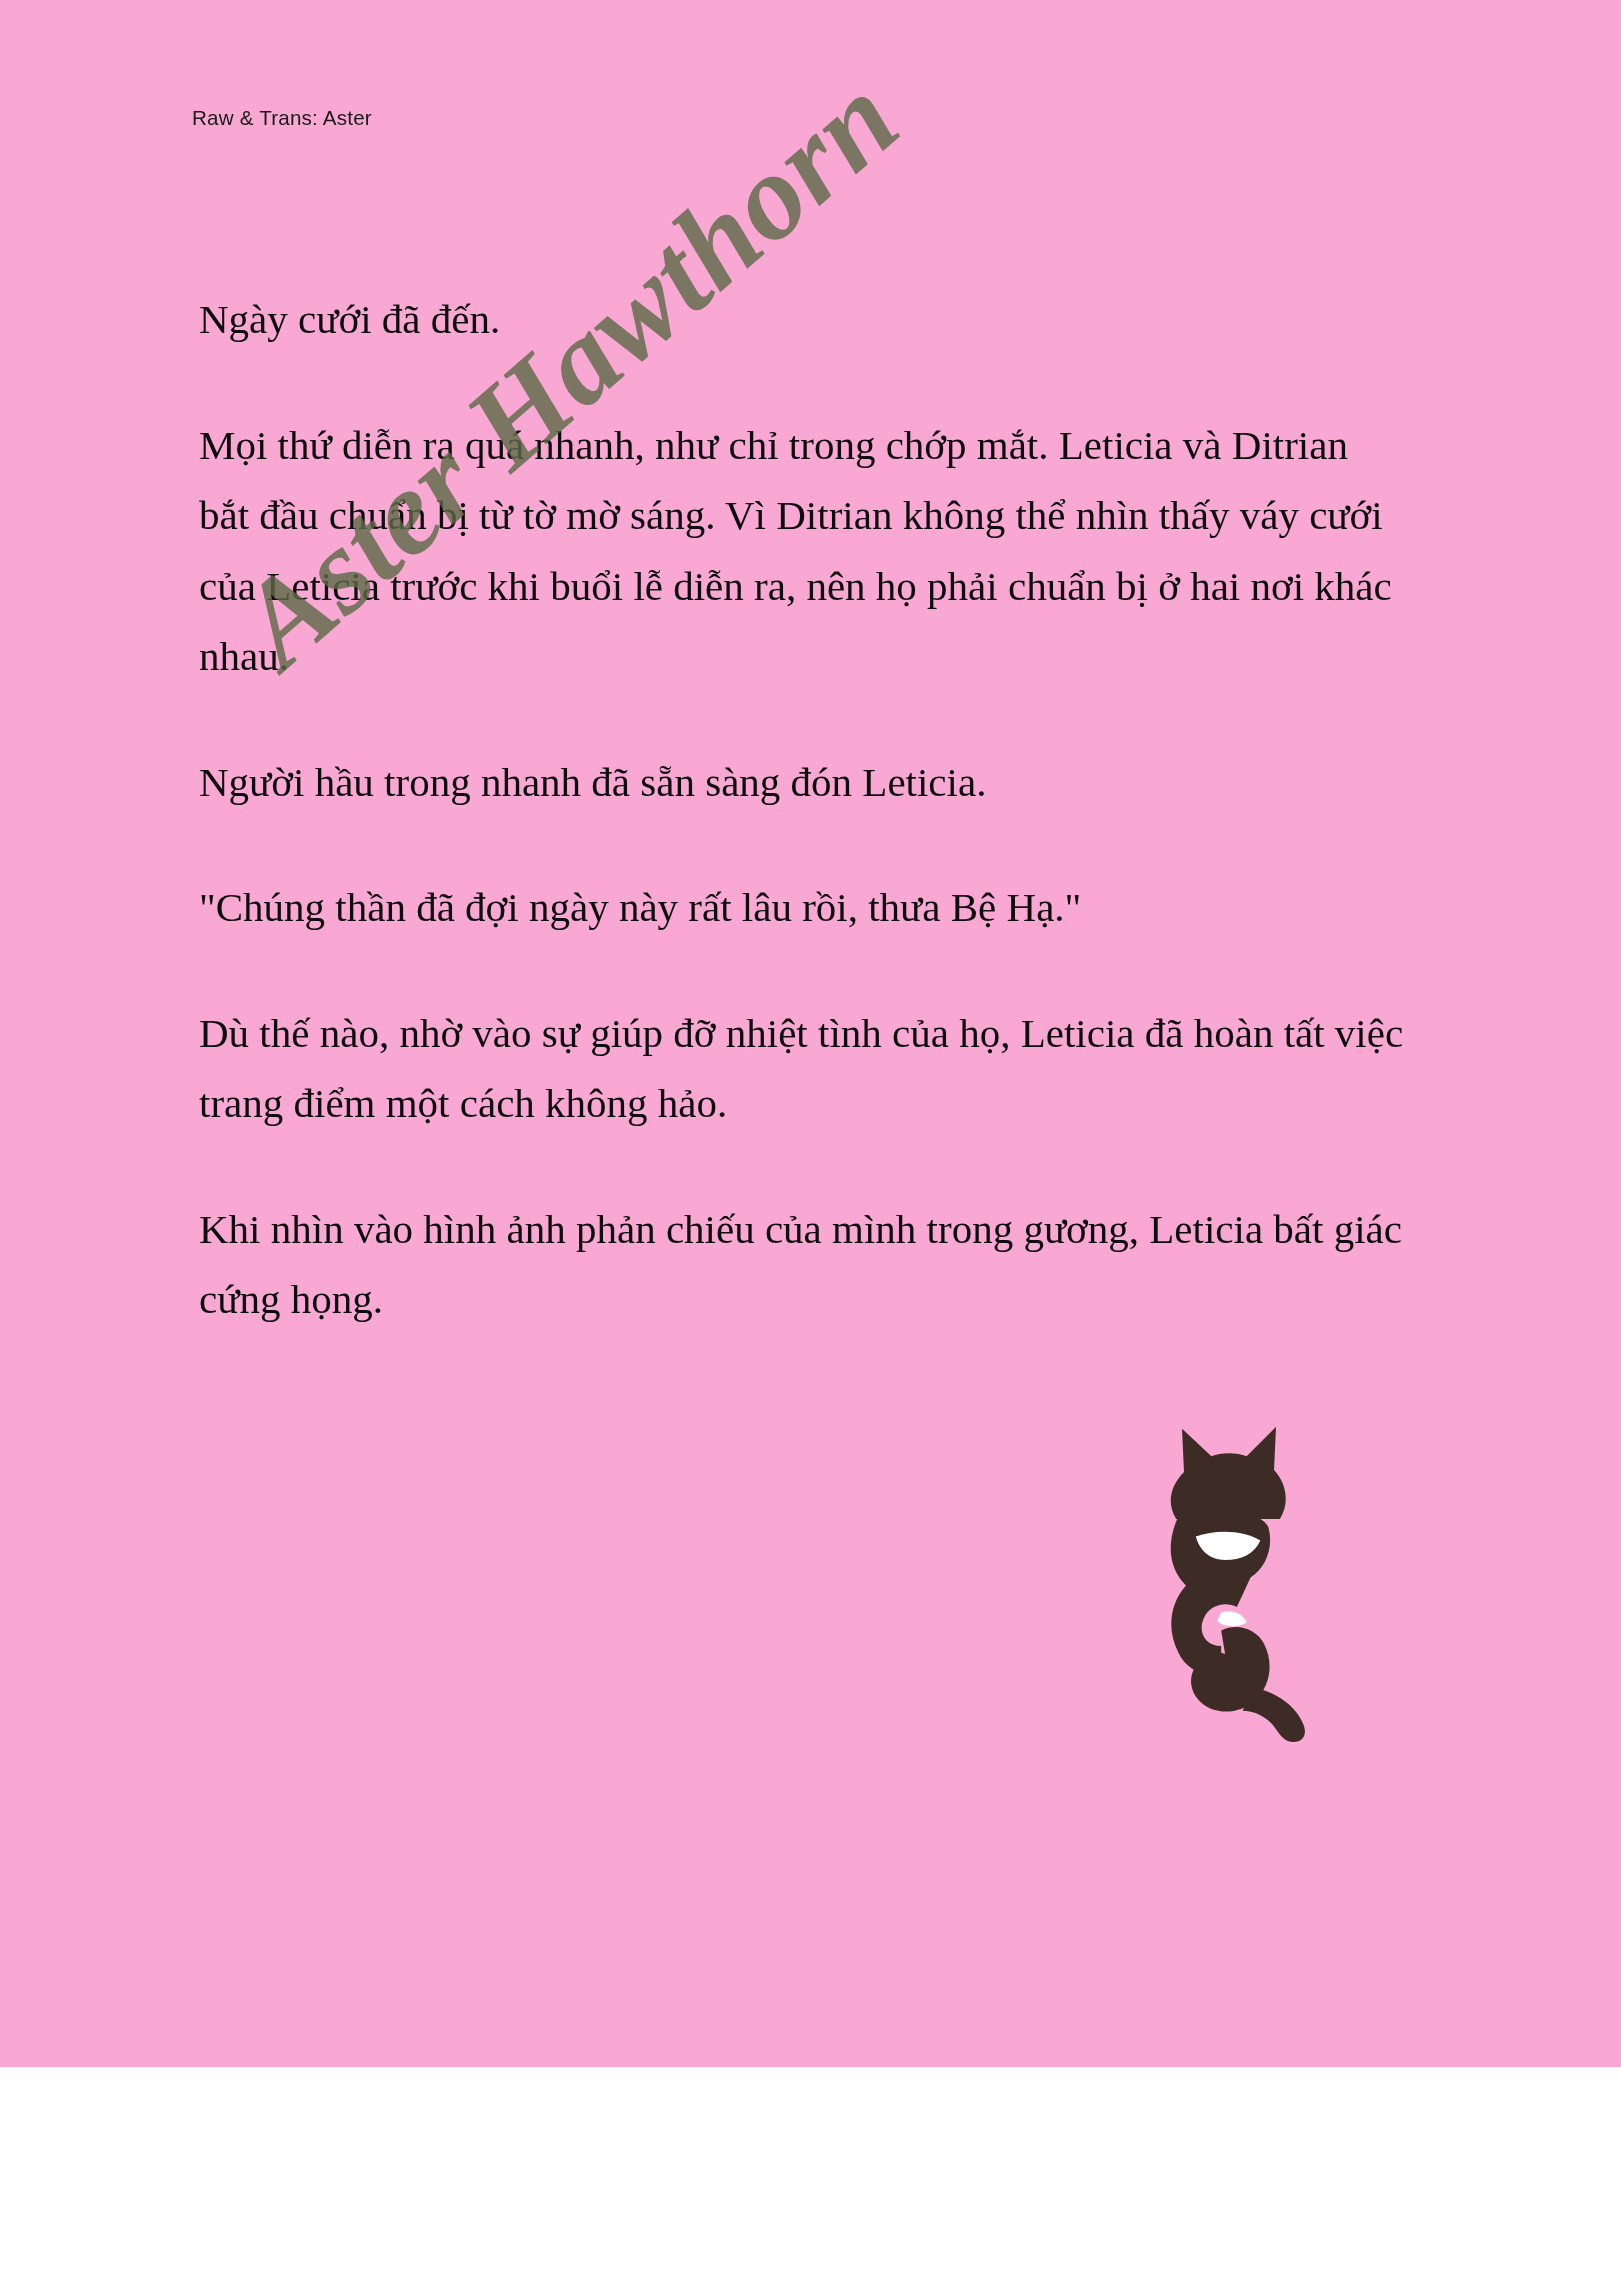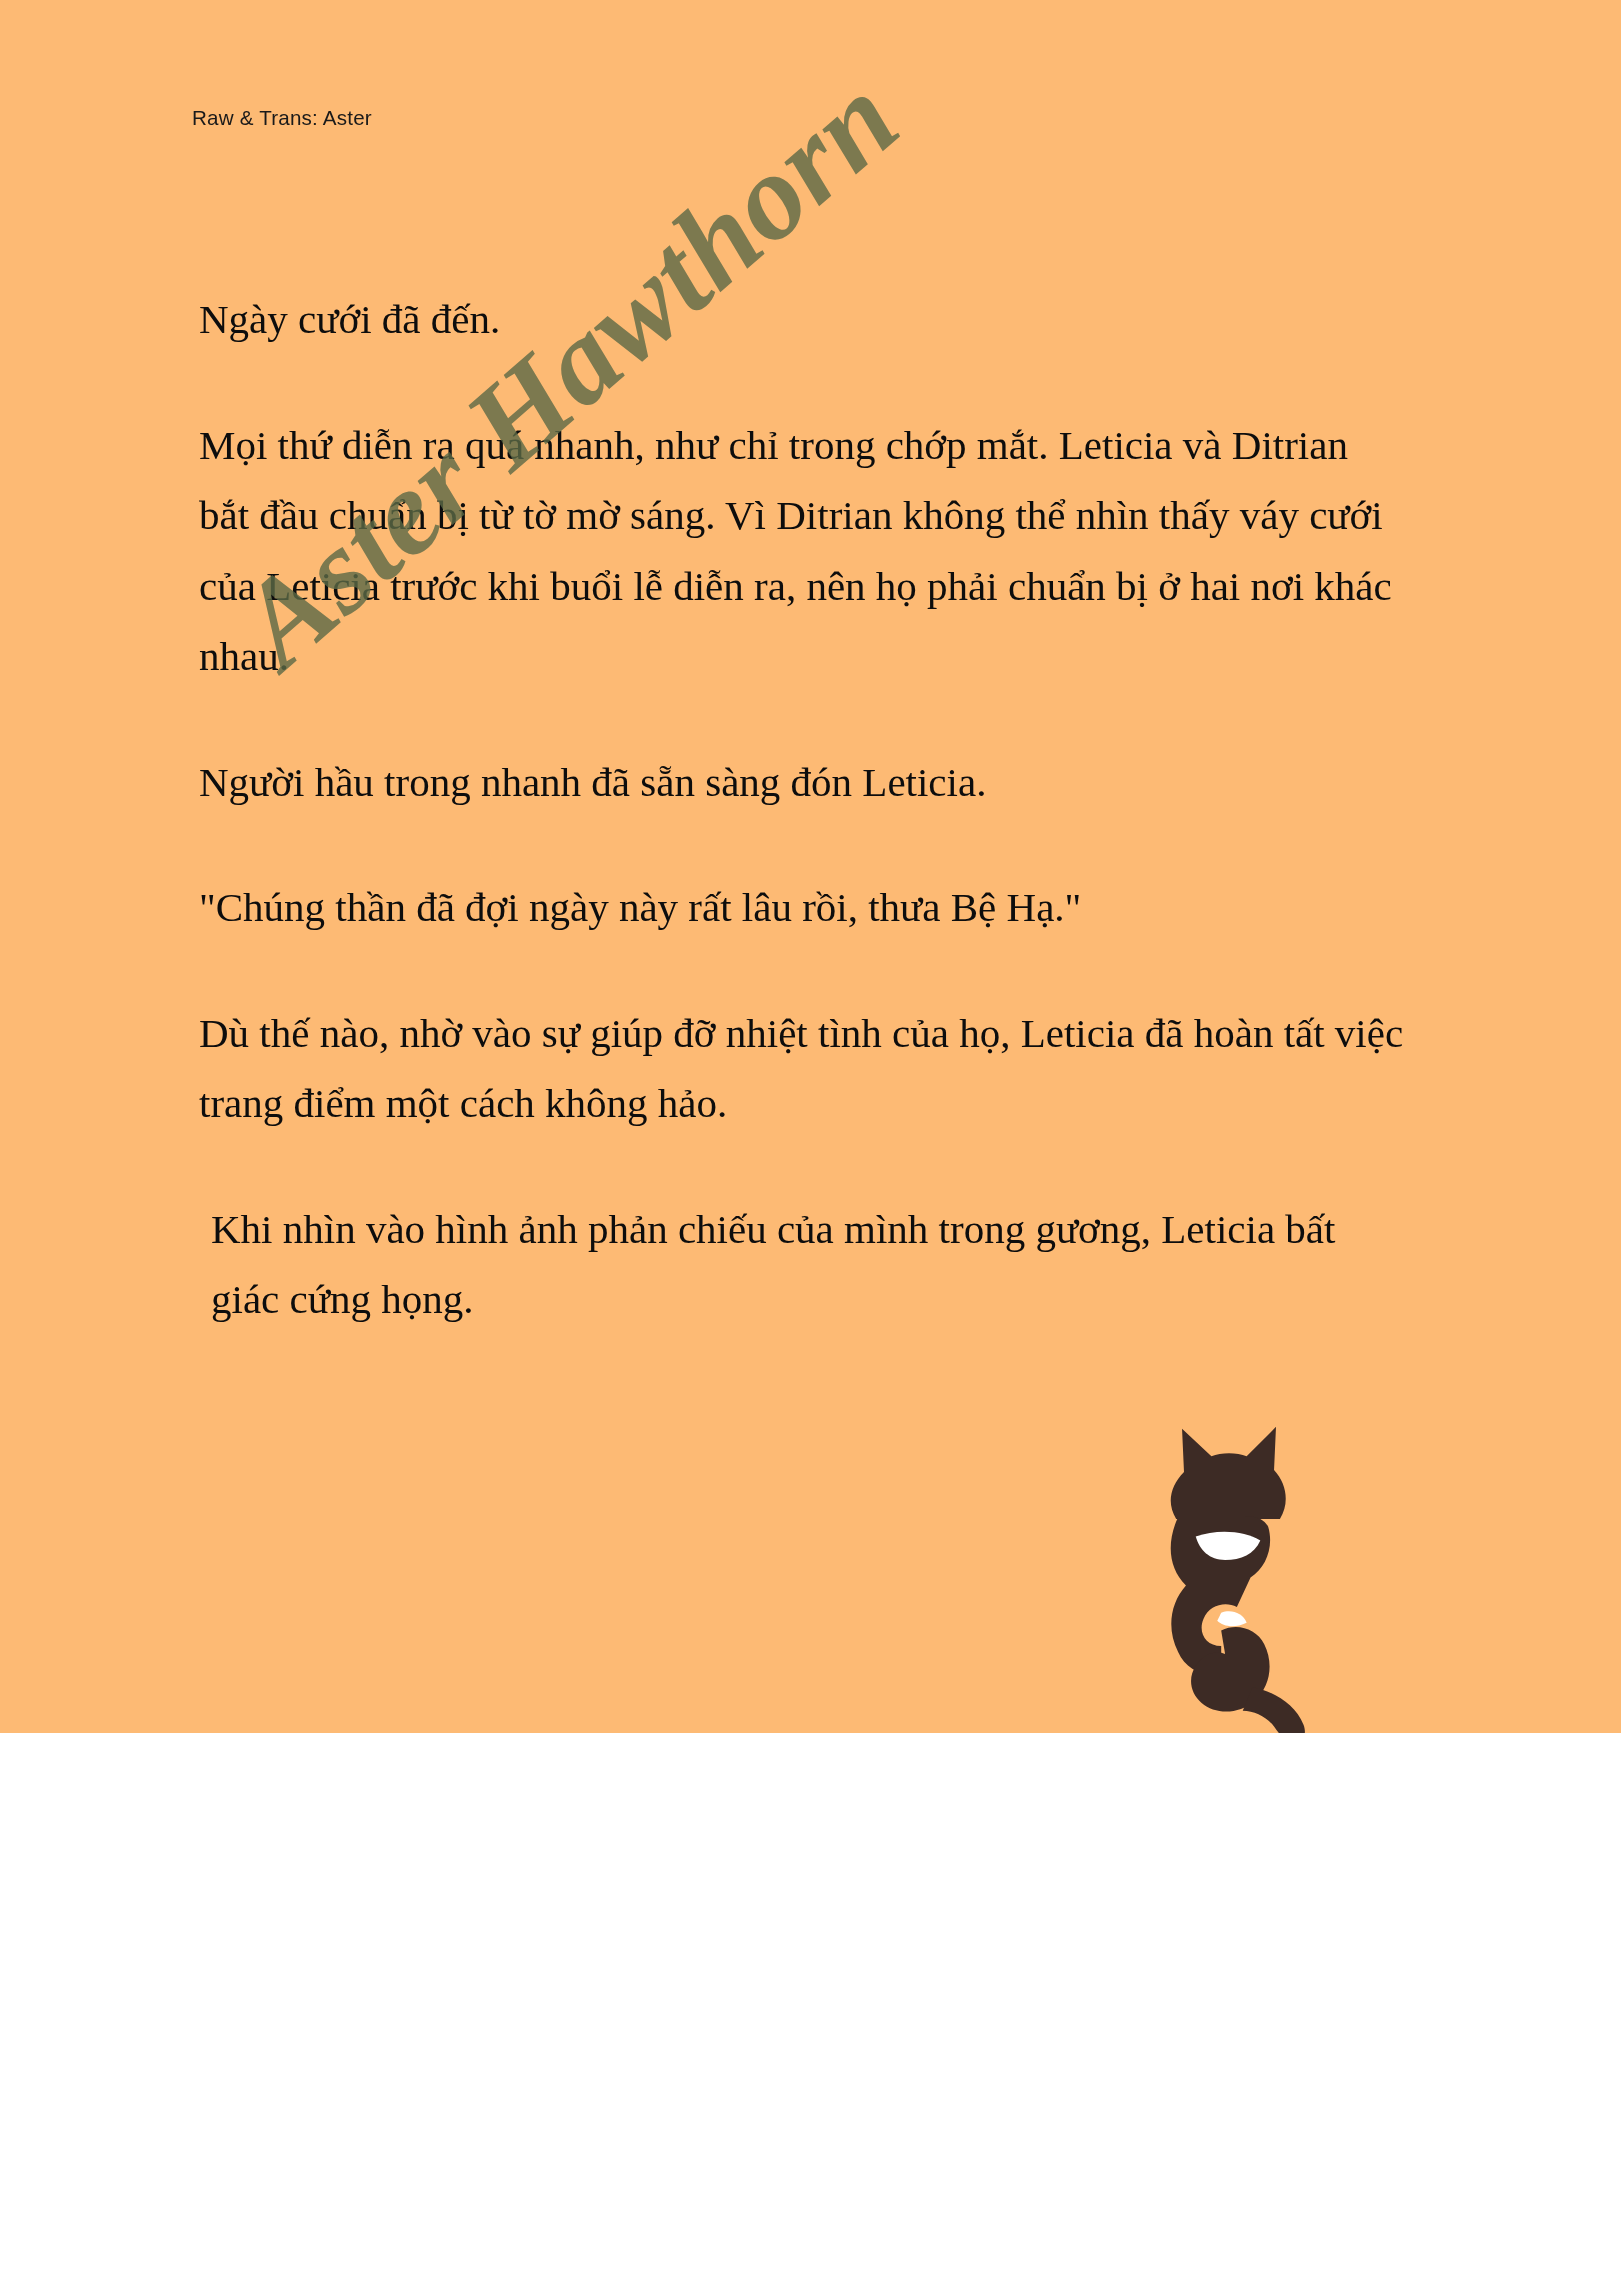--- a/index.html
+++ b/index.html
@@ -3,22 +3,22 @@
 <meta charset="utf-8">
 <style>
   html, body {
     margin: 0;
     padding: 0;
     background: #ffffff;
   }
   .page {
     position: relative;
     width: 1621px;
-    height: 1733px;
-    background: #fdba74;
+    height: 2067px;
+    background: #f9a8d4;
     overflow: hidden;
     font-family: "Liberation Serif", serif;
   }
   .header {
     position: absolute;
     top: 106px;
     left: 192px;
     font-family: "Liberation Sans", sans-serif;
     font-size: 20.6px;
     color: #1a1a1a;
@@ -32,21 +32,21 @@
   }
   .para {
     font-family: "Liberation Serif", serif;
     font-size: 41px;
     line-height: 1.72;
     color: #0d0d0d;
     margin: 0 0 55px 0;
     max-width: 1206px;
     text-align: left;
   }
-  .para:last-child { margin-bottom: 0; margin-left: 12px; }
+  .para:last-child { margin-bottom: 0; }
 
   
   .watermark {
     position: absolute;
     left: 211px;
     top: 588px;
     transform: rotate(-41deg);
     transform-origin: left top;
     font-family: "Liberation Serif", serif;
     font-size: 122px;

